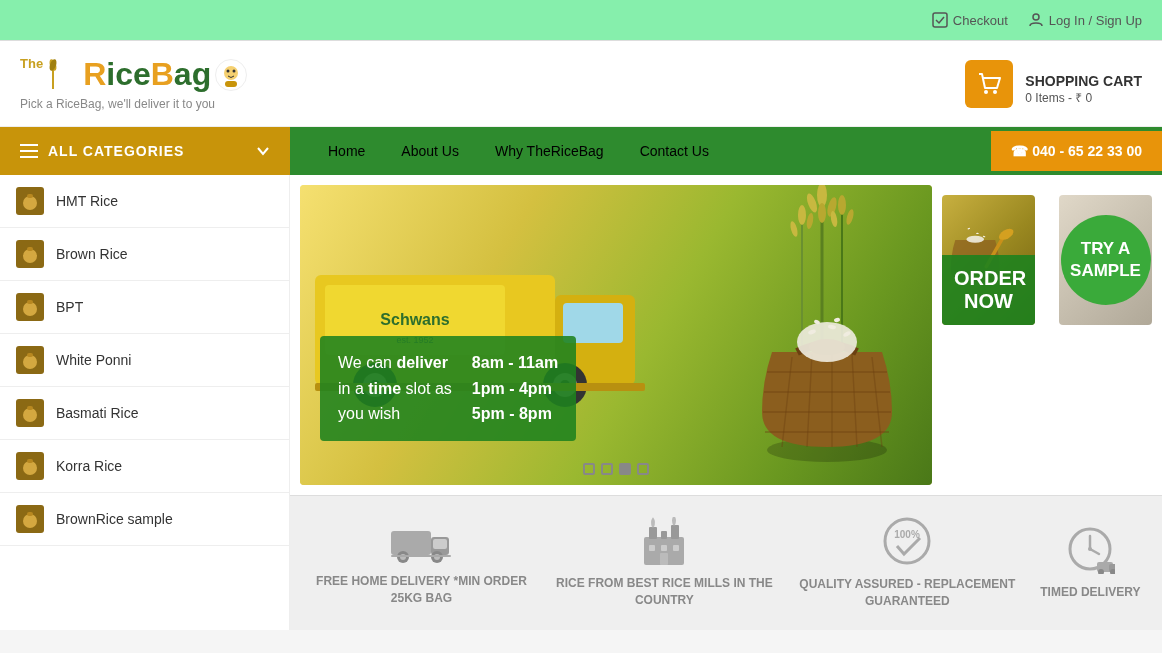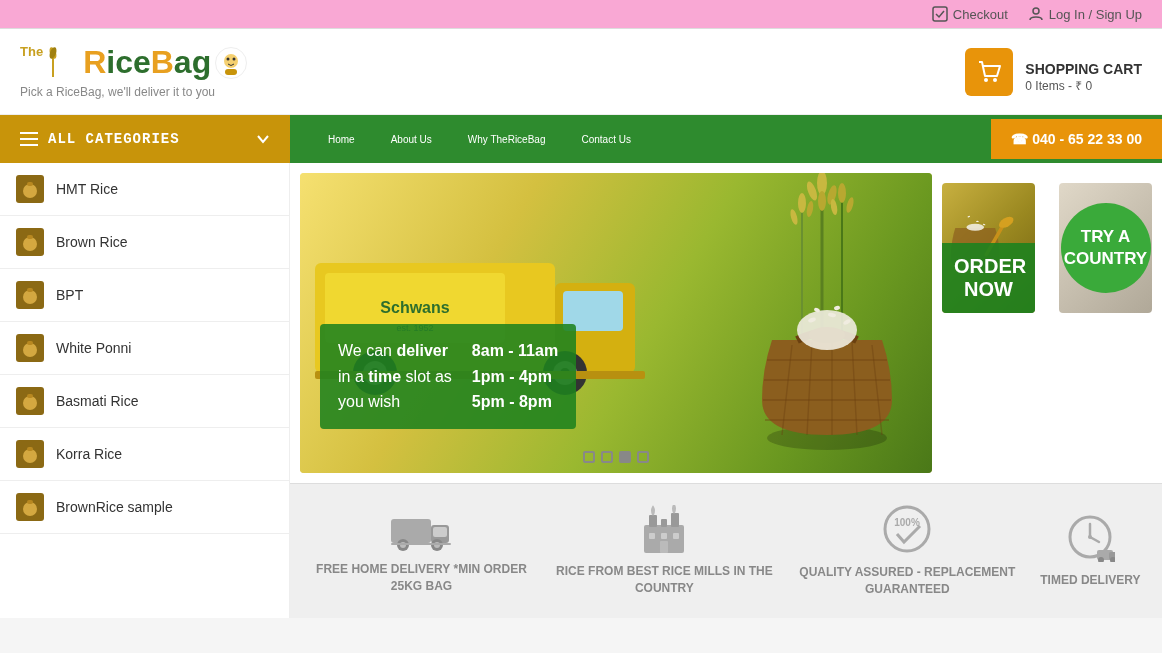--- a/index.html
+++ b/index.html
@@ -1,24 +1,24 @@
 <!DOCTYPE html>
 <html><head>
   <meta charset="utf-8">
   <style>
     * { margin: 0; padding: 0; box-sizing: border-box; }
     body { font-family: Arial, sans-serif; background: #f5f5f5; font-size: 14px; color: #333; width: 1162px; }
 
     
     .top-bar {
-      background: #f9a8d4;
+      background: #86efac;
       display: flex;
       justify-content: flex-end;
       align-items: center;
-      padding: 6px 20px;
+      padding: 12px 20px;
       gap: 20px;
       border-bottom: 1px solid #ddd;
     }
     .top-bar-item {
       display: flex;
       align-items: center;
       gap: 5px;
       font-size: 13px;
       color: #555;
       cursor: pointer;
@@ -63,34 +63,33 @@
       padding: 0 20px;
       height: 48px;
       min-width: 290px;
       cursor: pointer;
     }
     .all-categories-label {
       color: #fff;
       font-weight: bold;
       font-size: 14px;
       letter-spacing: 1px;
-      font-family: Liberation Mono, monospace;
     }
     .nav-links {
       display: flex;
       align-items: center;
       gap: 0;
       flex: 1;
       padding: 0 20px;
     }
     .nav-link {
-      color: #ffffff;
+      color: #000000;
       text-decoration: none;
       padding: 14px 18px;
-      font-size: 10px;
+      font-size: 14px;
       cursor: pointer;
     }
     .phone-box {
       background: #e8940a;
       padding: 12px 20px;
       color: #fff;
       font-size: 14px;
       font-weight: bold;
       cursor: pointer;
     }
@@ -522,21 +521,21 @@
               <ellipse cx="20" cy="30" rx="5" ry="2" fill="#f0ece0" transform="rotate(-20 20 30)"></ellipse>
               <ellipse cx="170" cy="20" rx="5" ry="2" fill="#f0ece0" transform="rotate(15 170 20)"></ellipse>
               <ellipse cx="190" cy="80" rx="5" ry="2" fill="#f0ece0" transform="rotate(-30 190 80)"></ellipse>
               <ellipse cx="15" cy="100" rx="5" ry="2" fill="#f0ece0" transform="rotate(10 15 100)"></ellipse>
               <ellipse cx="40" cy="110" rx="5" ry="2" fill="#f0ece0" transform="rotate(-15 40 110)"></ellipse>
               <ellipse cx="180" cy="110" rx="5" ry="2" fill="#f0ece0" transform="rotate(25 180 110)"></ellipse>
             </svg>
           </div>
           <div class="try-sample-circle">
             <span>TRY A</span>
-            <span>COUNTRY</span>
+            <span>SAMPLE</span>
           </div>
         </div>
       </div>
     </div>
 
     <div class="features-bar">
 
       <div class="feature-item">
         <svg width="60" height="44" viewBox="0 0 60 44">
           <rect x="0" y="12" width="40" height="24" rx="3" fill="#aaa"></rect>

